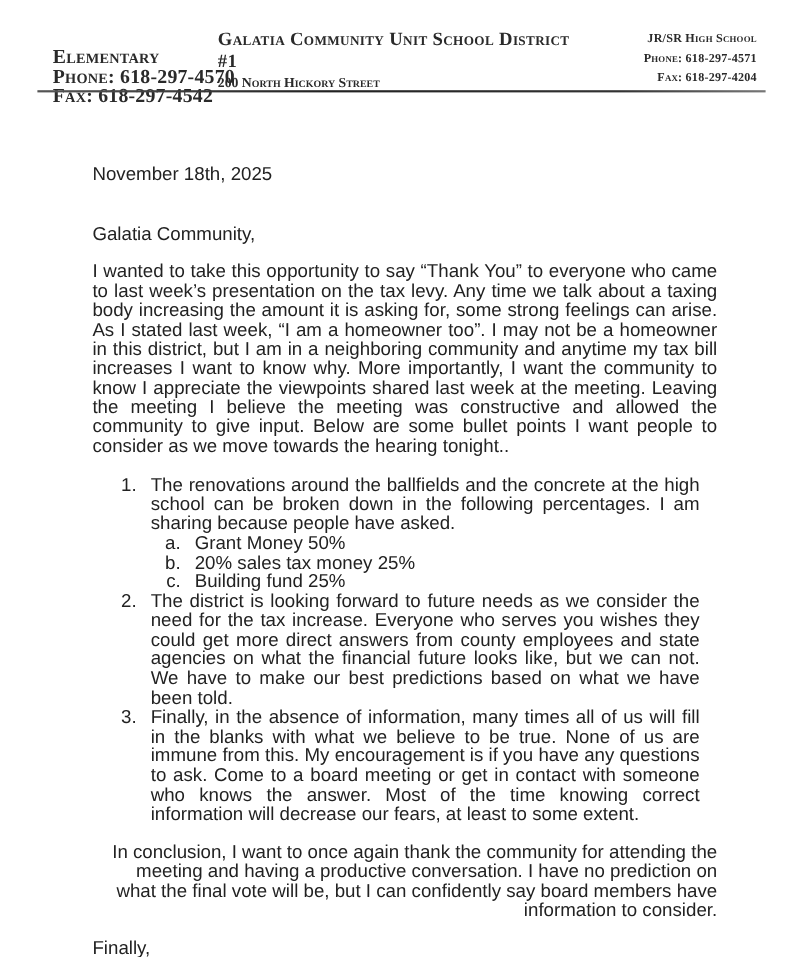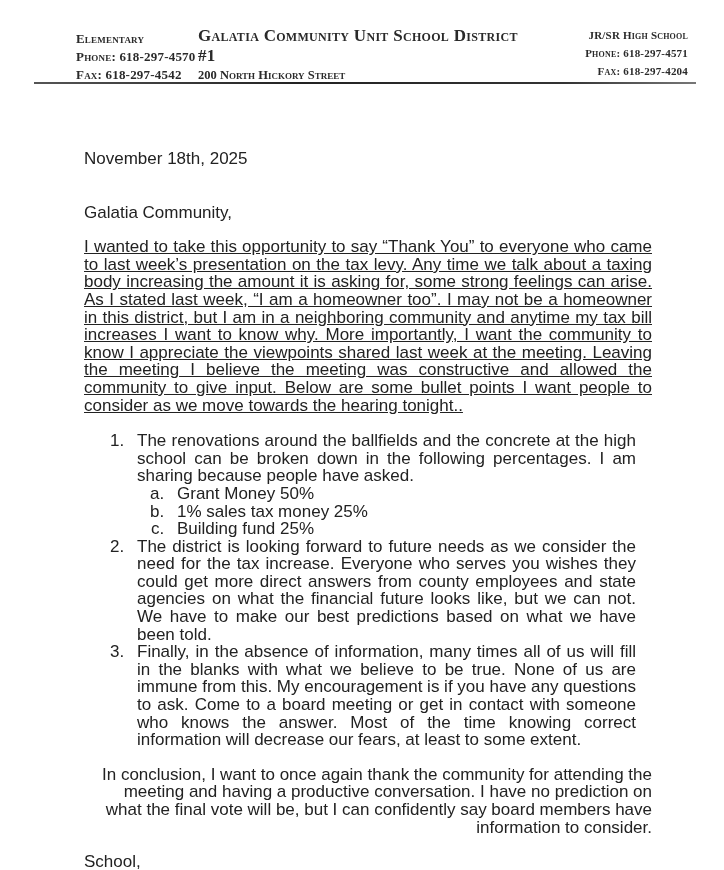--- a/index.html
+++ b/index.html
@@ -19,27 +19,26 @@
       left: 48px;
       top: 26px;
       width: 640px;
       height: 56px;
       font-family: "Liberation Serif", "DejaVu Serif", serif;
       color: #2a2a2a;
     }
     .lh-left {
       position: absolute;
       left: 0;
-      top: 4px;
-      font-size: 13px;
+      top: 16px;
+      font-size: 18px;
       line-height: 18px;
       font-variant: small-caps;
       font-weight: bold;
       letter-spacing: 0.2px;
-      margin-left: 28px;
     }
     .lh-center {
       position: absolute;
       left: 150px;
       top: 0;
       width: 340px;
       text-align: left;
       font-variant: small-caps;
       font-weight: bold;
     }
@@ -79,21 +78,20 @@
       font-family: "Liberation Sans", "DejaVu Sans", sans-serif;
       font-size: 17px;
       line-height: 17.6px;
       color: #222;
     }
     .date { margin: 0; }
     .salutation { margin: 36px 0 0 0; }
     .body-para {
       margin: 17px 0 0 0;
       text-align: justify;
-      text-decoration: underline;
     }
     ol.points {
       margin: 18px 16px 0 0;
       padding-left: 45px;
     }
     ol.points > li {
       text-align: justify;
       padding-left: 8px;
     }
     ol.sub {
@@ -139,34 +137,34 @@
 <div class="letter">
   <p class="date">November 18th, 2025</p>
   <p class="salutation">Galatia Community,</p>
   <p class="body-para">I wanted to take this opportunity to say “Thank You” to everyone who came to last week’s presentation on the tax levy. Any time we talk about a taxing body increasing the amount it is asking for, some strong feelings can arise. As I stated last week, “I am a homeowner too”. I may not be a homeowner in this district, but I am in a neighboring community and anytime my tax bill increases I want to know why. More importantly, I want the community to know I appreciate the viewpoints shared last week at the meeting. Leaving the meeting I believe the meeting was constructive and allowed the community to give input.  Below are some bullet points I want people to consider as we move towards the hearing tonight..</p>
 
   <ol class="points">
     <li>
       <span>The renovations around the ballfields and the concrete at the high school can be broken down in the following percentages. I am sharing because people have asked.</span>
       <ol class="sub">
         <li>Grant Money 50%</li>
-        <li>1% sales tax money 25%</li>
+        <li>20% sales tax money 25%</li>
         <li>Building fund 25%</li>
       </ol>
     </li>
     <li>
       <span>The district is looking forward to future needs as we consider the need for the tax increase. Everyone who serves you wishes they could get more direct answers from county employees and state agencies on what the financial future looks like, but we can not. We have to make our best predictions based on what we have been told.</span>
     </li>
     <li>
       <span>Finally, in the absence of information, many times all of us will fill in the blanks with what we believe to be true. None of us are immune from this. My encouragement is if you have any questions to ask. Come to a board meeting or get in contact with someone who knows the answer. Most of the time knowing correct information will decrease our fears, at least to some extent.</span>
     </li>
   </ol>
 
   <p class="conclusion">In conclusion, I want to once again thank the community for attending the meeting and having a productive conversation. I have no prediction on what the final vote will be, but I can confidently say board members have information to consider.</p>
-  <p class="regards">School,</p>
+  <p class="regards">Finally,</p>
 
   <div class="signature" title="Shain Crank signature">
     <svg width="180" height="42" viewBox="0 0 180 42">
       <g fill="none" stroke="#1a1a1a" stroke-width="1.3" stroke-linecap="round" stroke-linejoin="round">
         <path d="M30 6 C22 4, 14 10, 18 16 C22 22, 28 26, 20 33 C14 38, 6 36, 4 32"></path>
         <path d="M4 34 C20 34, 30 32, 36 30"></path>
         <path d="M38 4 C34 14, 31 24, 30 34 C33 26, 38 22, 41 26 C42 30, 42 33, 45 33"></path>
         <path d="M52 24 C47 22, 44 28, 47 32 C50 34, 53 30, 53 25 C53 30, 55 34, 58 32"></path>
         <path d="M60 24 C60 28, 60 31, 61 33"></path>
         <path d="M62 27 C65 22, 69 24, 69 33 C71 26, 75 24, 77 30 C78 33, 80 34, 84 33"></path>

